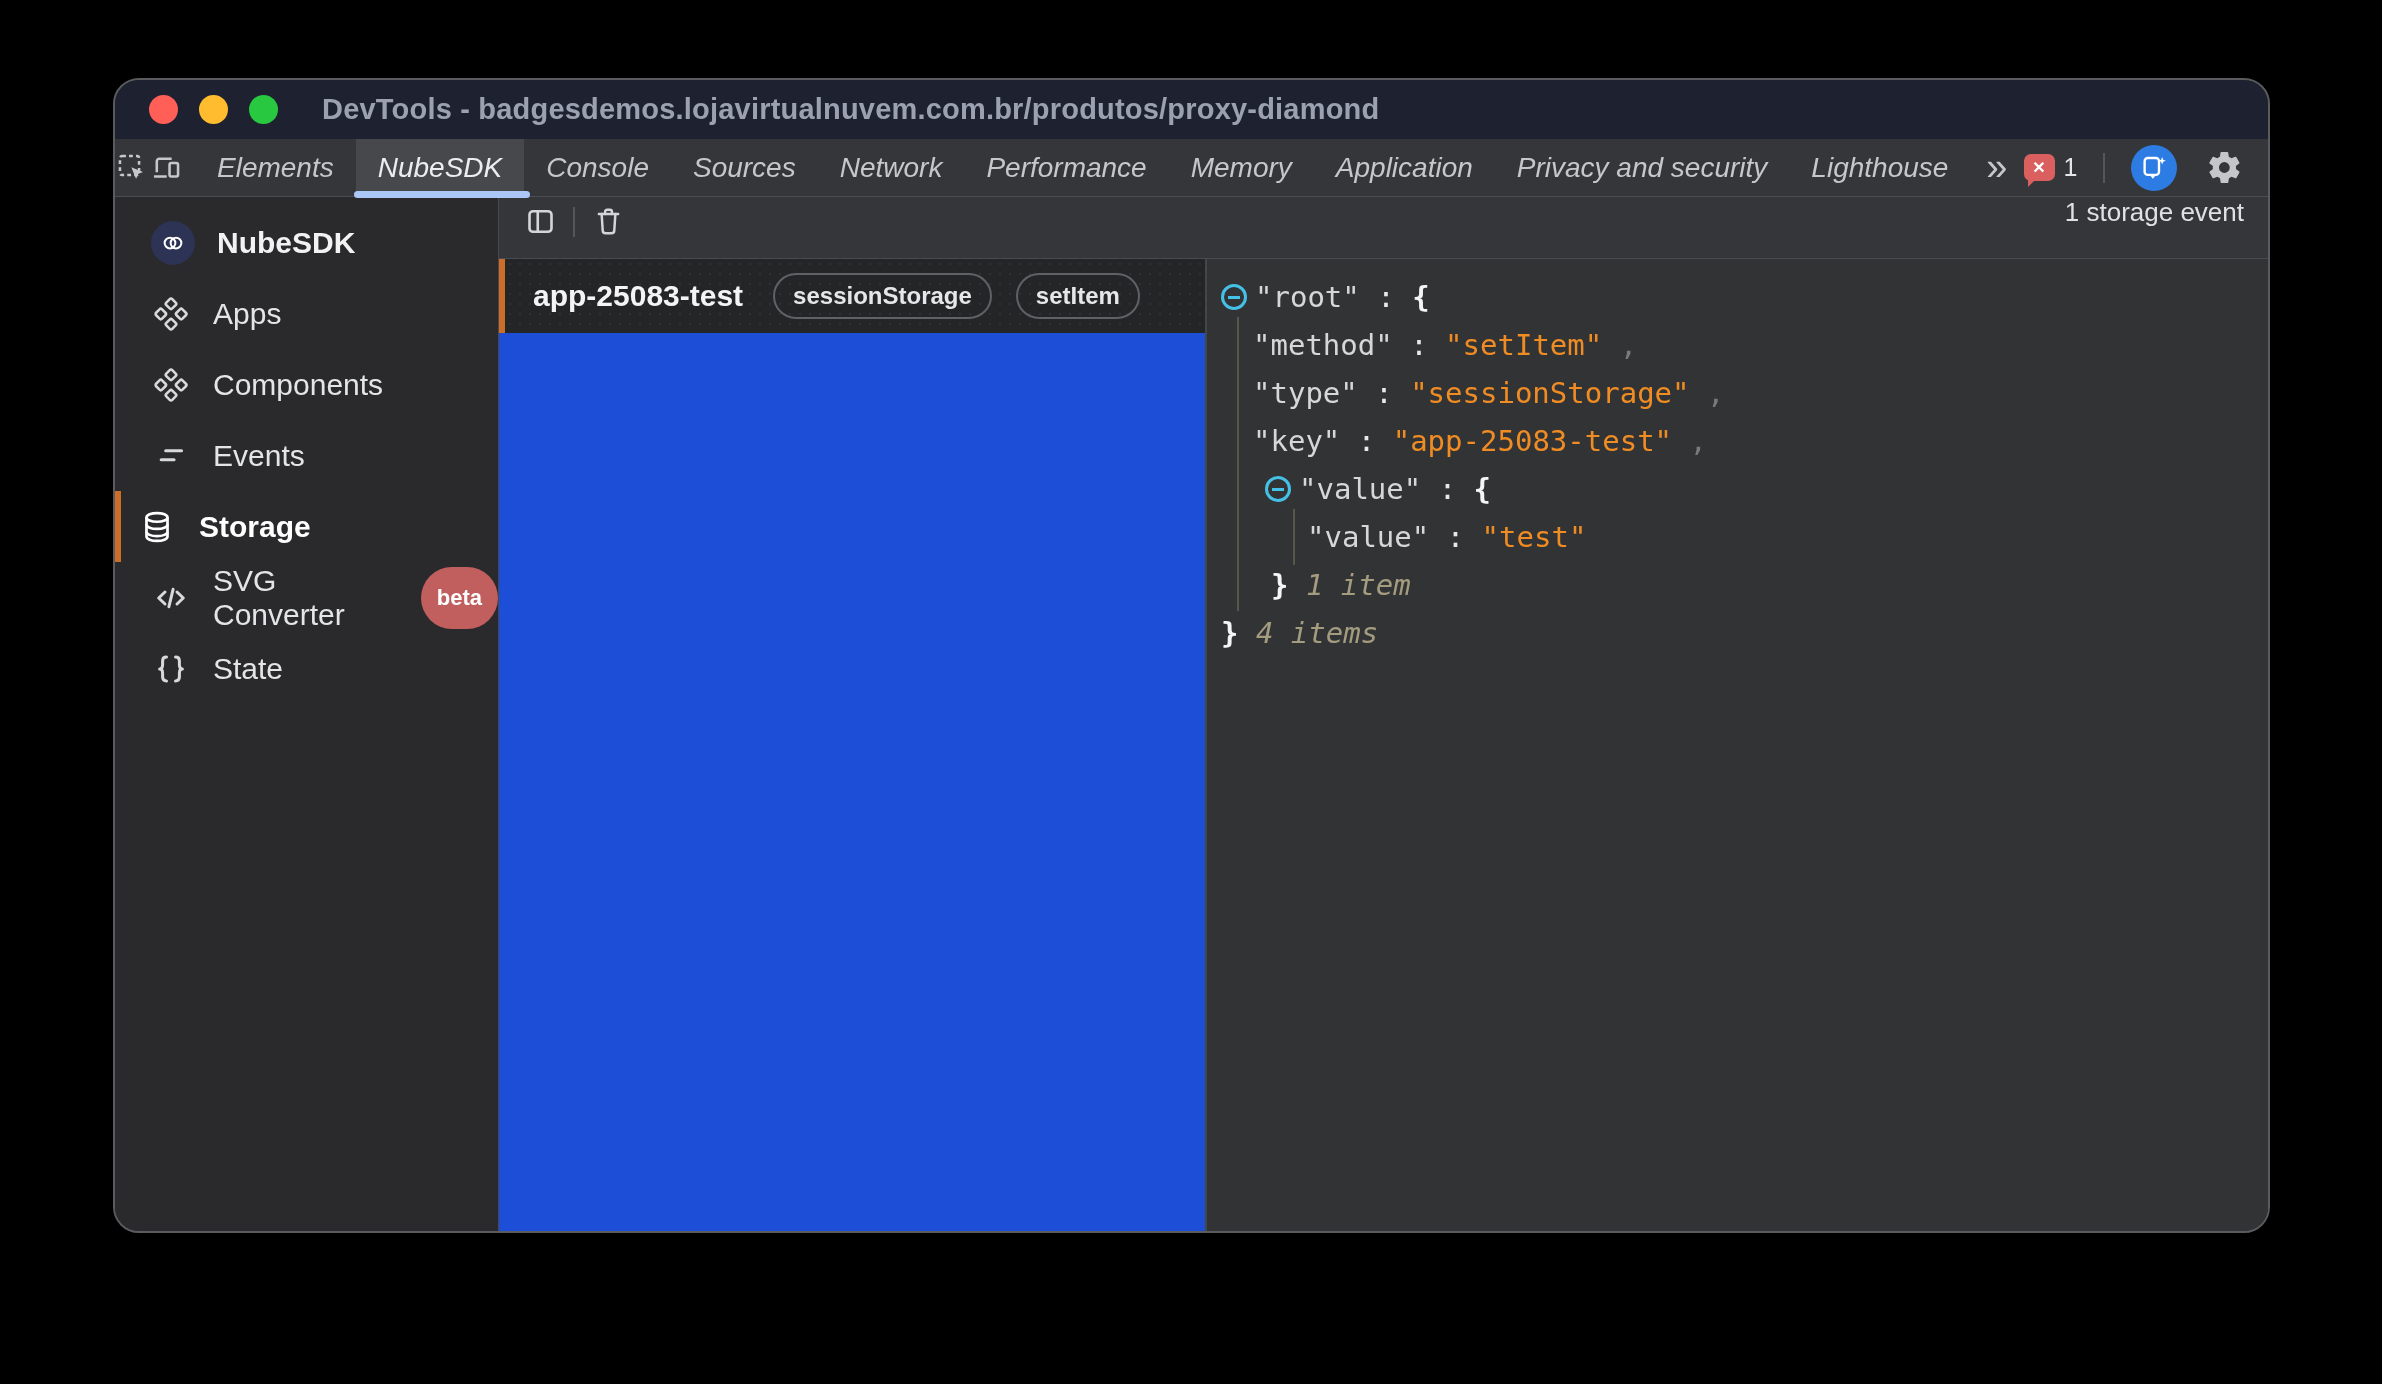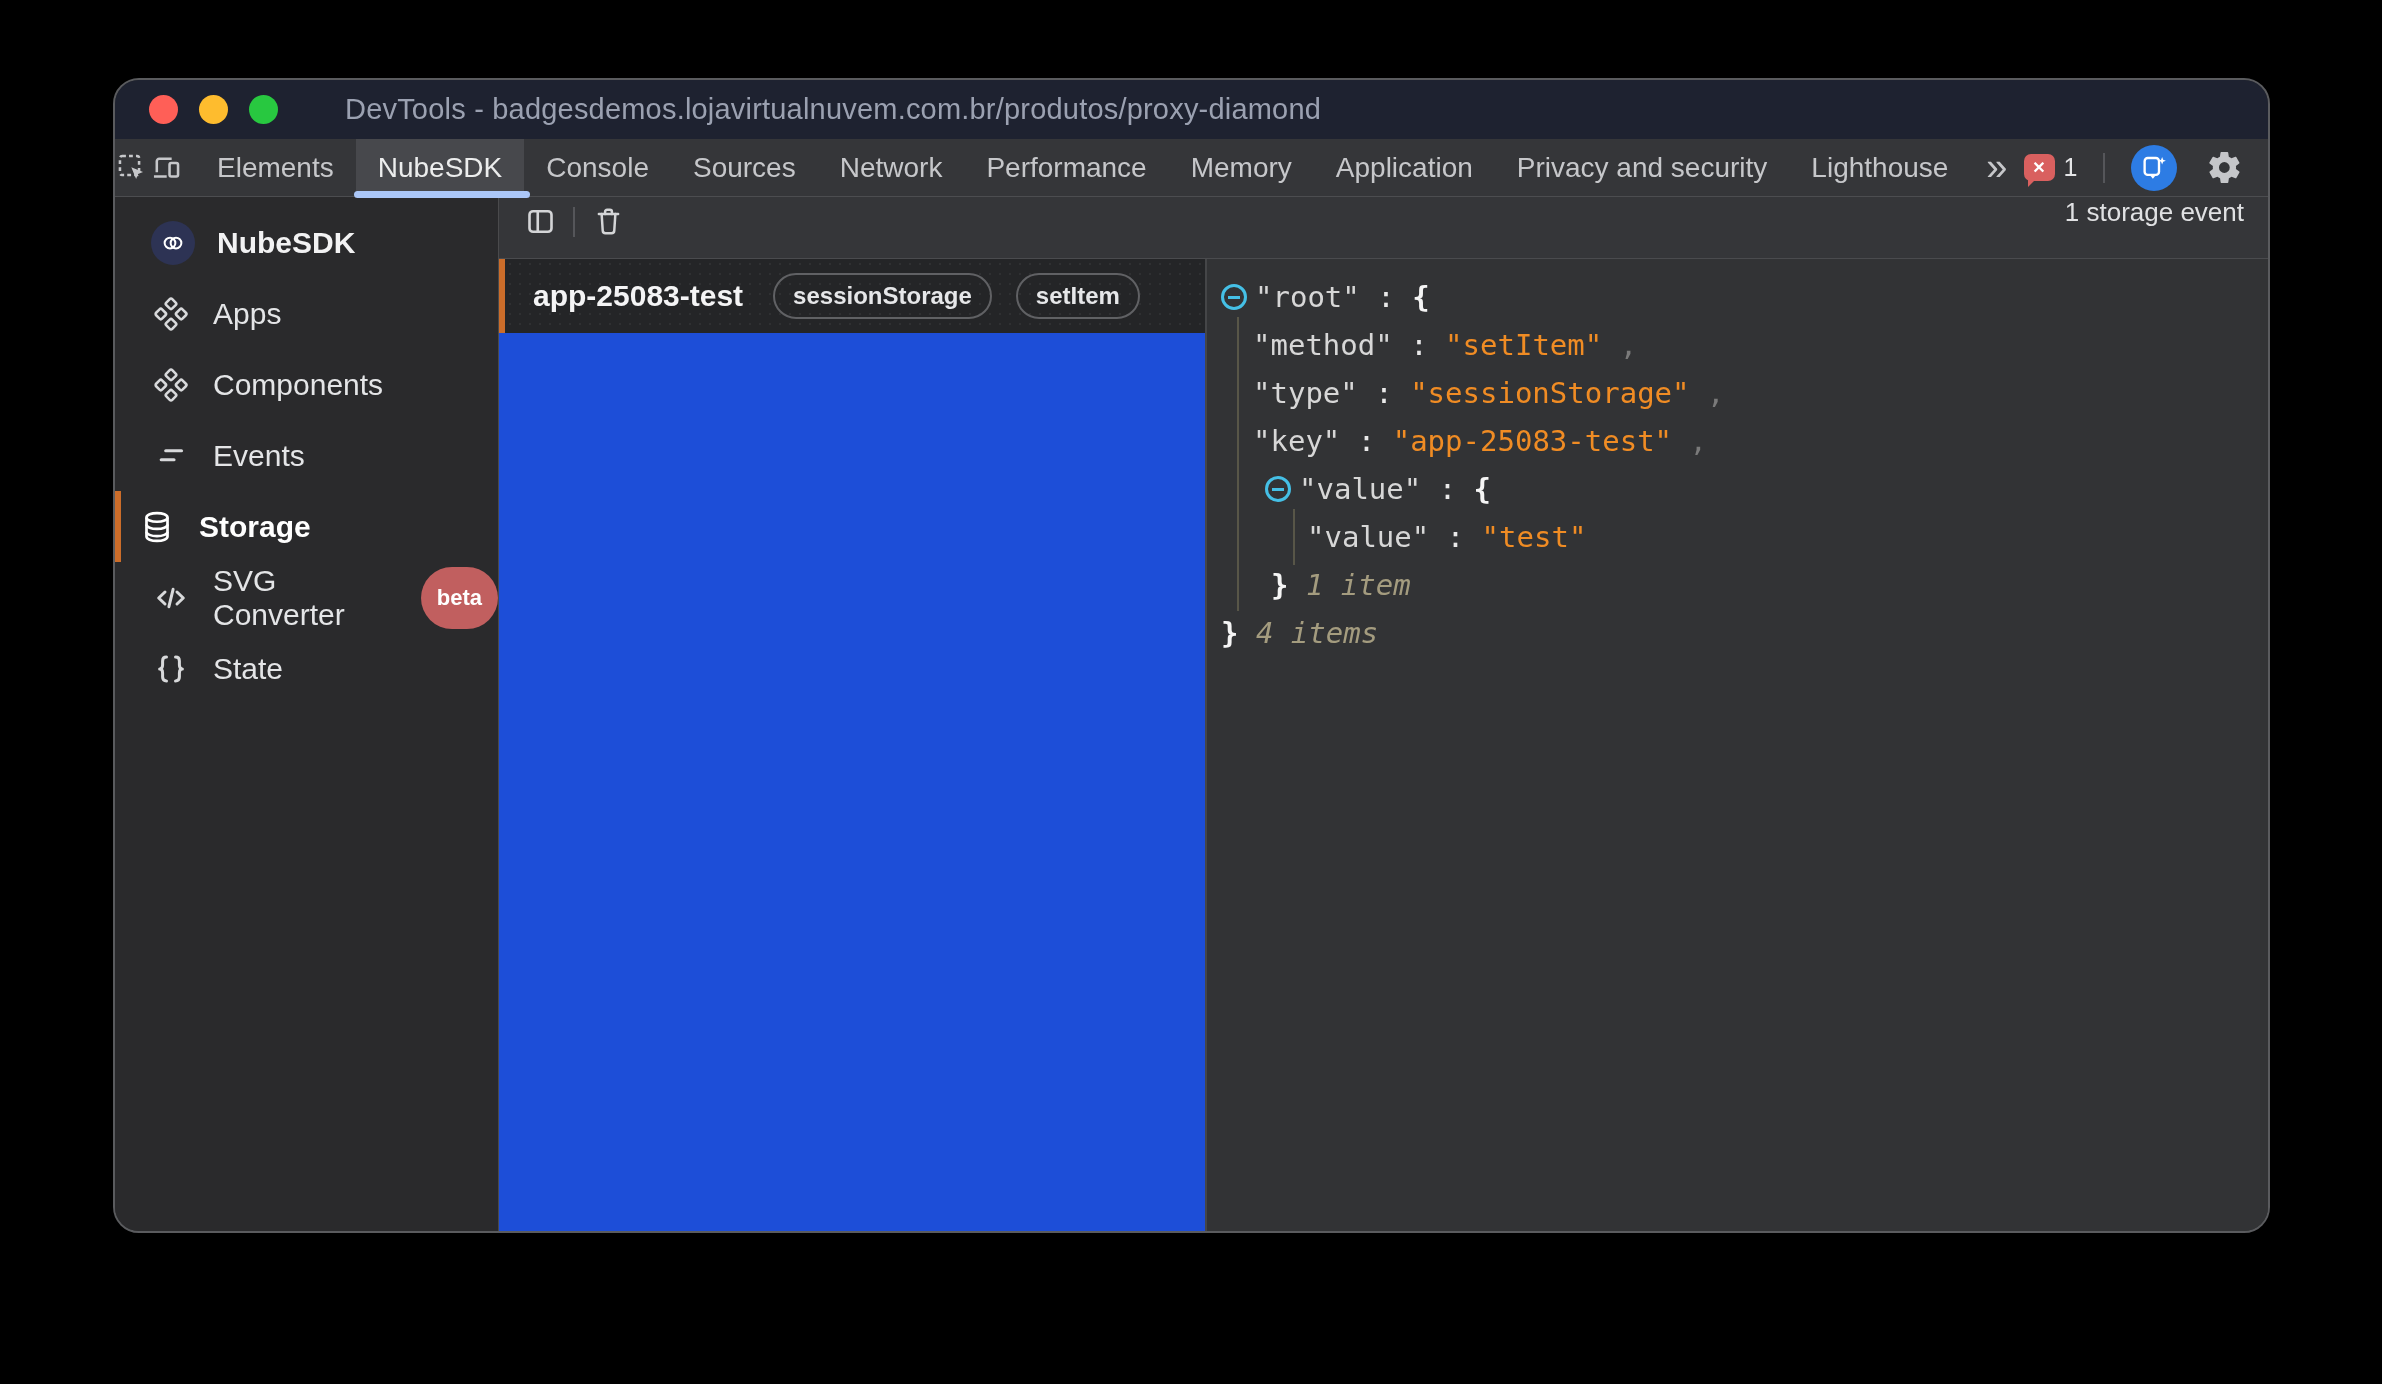--- a/index.html
+++ b/index.html
@@ -11,28 +11,28 @@
     border:2px solid #5a5b5e;
   }
 
   
   .titlebar { height:59px; background:#1e2230; display:flex; align-items:center; padding-left:34px; }
   .traffic { display:flex; gap:21px; }
   .light { width:29px; height:29px; border-radius:50%; }
   .light.red { background:#ff5f57; }
   .light.yellow { background:#febc2e; }
   .light.green { background:#28c840; }
-  .win-title { margin-left:67px; color:#9ba1b1; font-size:29px; font-weight:400; letter-spacing:.2px; }
+  .win-title { margin-left:44px; color:#9ba1b1; font-size:29px; font-weight:700; letter-spacing:.2px; }
 
   
   .tabbar { height:58px; background:#353639; display:flex; align-items:stretch; border-bottom:1px solid #4c4d50; position:relative; }
   .tool-btn { width:54px; display:flex; align-items:center; justify-content:center; }
   .tool-btn svg { width:34px; height:34px; }
   .vsep { width:2px; height:30px; background:#55565a; align-self:center; margin:0 6px; }
-  .tab { display:flex; align-items:center; padding:0 22px; font-size:28px; color:#c6c7ca; position:relative; white-space:nowrap; }
+  .tab { display:flex; align-items:center; padding:0 22px; font-size:28px; color:#c6c7ca; position:relative; white-space:nowrap;font-style:italic; }
   .tab.active { background:#47484c; color:#eceded; }
   .tab.active .underline { position:absolute; left:-2px; right:-6px; bottom:-2px; height:7px; border-radius:4px; background:#abc7f8; }
   .more-tabs { display:flex; align-items:center; padding:0 16px; color:#c6c7ca; font-size:38px; }
   .tabbar-right { margin-left:auto; display:flex; align-items:center; gap:20px; padding-right:22px; }
   .err-group { display:flex; align-items:center; gap:9px; }
   .err-bubble { width:31px; height:27px; background:#d9605f; border-radius:7px; display:flex; align-items:center; justify-content:center; color:#fff; font-size:16px; font-weight:700; position:relative; }
   .err-bubble:after { content:""; position:absolute; left:4px; bottom:-6px; border:5px solid transparent; border-top-color:#d9605f; border-left-color:#d9605f; }
   .err-count { color:#e4e5e7; font-size:25px; }
   .blue-circle { width:46px; height:46px; border-radius:50%; background:#2d7ce4; display:flex; align-items:center; justify-content:center; }
   .blue-circle svg { width:30px; height:30px; }

